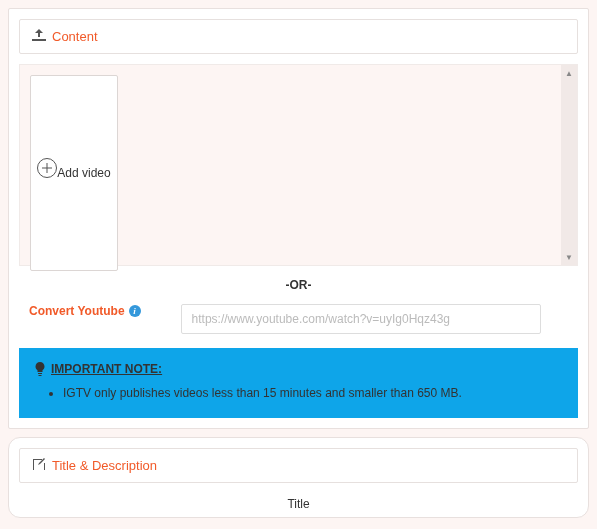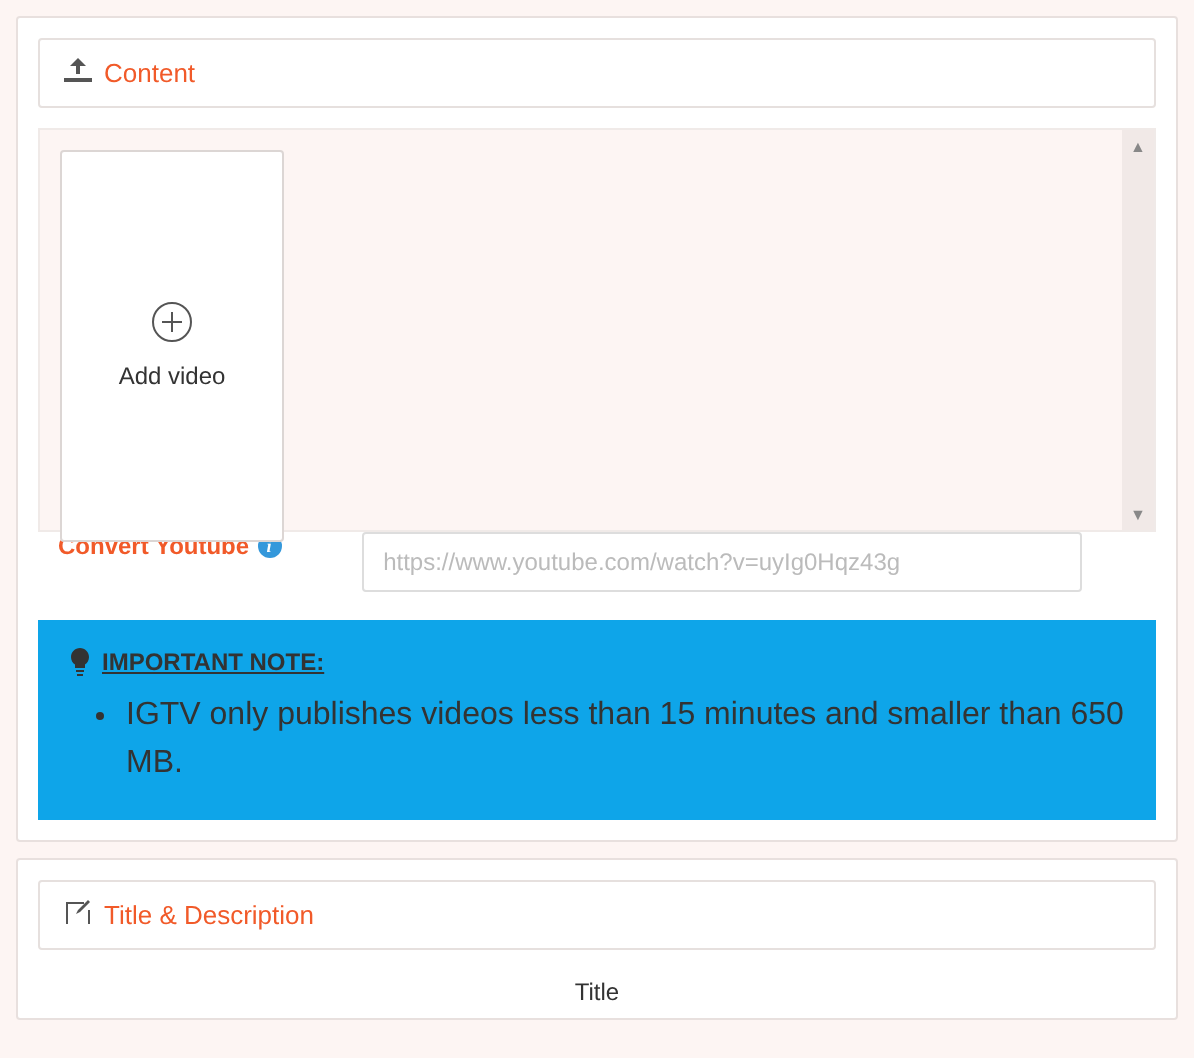--- a/index.html
+++ b/index.html
@@ -42,26 +42,25 @@
       position: relative;
     }
     .scroll-area {
       background: #fdf5f3;
       padding: 10px;
       height: 202px;
       position: relative;
       border: 1px solid #f0eae8;
     }
     .add-video-tile {
-      width: 112px;
+      width: 88px;
       height: 196px;
       border: 1px solid #dcd6d4;
       background: #fff;
       display: flex;
-      flex-direction: column;
       align-items: center;
       justify-content: center;
       cursor: pointer;
       border-radius: 2px;
     }
     .add-video-plus {
       width: 20px;
       height: 20px;
       border: 1px solid #555;
       border-radius: 50%;
@@ -168,32 +167,32 @@
     }
     .note-header-text {
       font-weight: bold;
       text-decoration: underline;
     }
     .note-list {
       list-style: disc;
       padding-left: 28px;
     }
     .note-list li {
-      font-size: 16px;
+      font-size: 12px;
       color: #333;
       line-height: 1.5;
     }
     .title-field-label {
       font-size: 12px;
       font-weight: normal;
       color: #333;
       padding: 4px 12px 0 12px;
       text-align: center;
     }
-    .panel2 { padding-bottom: 6px; }
+    .panel2 { padding-bottom: 6px; border-radius: 12px; }
     svg { display: block; }
   </style>
 </head>
 <body>
 
 <div class="panel">
   <div class="panel-header">
     <span class="panel-header-icon">
       <svg width="14" height="12" viewBox="0 0 14 12">
           <path d="M0 10h14v2H0z M7 0 L11 4 H8 V8 H6 V4 H3 Z" fill="#555"></path>
@@ -207,20 +206,21 @@
       <div class="add-video-tile">
         <div class="add-video-plus"></div>
         <div class="add-video-label">Add video</div>
       </div>
       <div class="fake-scrollbar">
         <div class="arrow up">▲</div>
         <div class="arrow down">▼</div>
       </div>
     </div>
 
+    <div class="or-separator">-OR-</div>
 
     <div class="convert-row">
       <span class="convert-label">
         <span>Convert Youtube</span>
         <span class="info-icon">i</span>
       </span>
       <input type="text" class="convert-input" placeholder="https://www.youtube.com/watch?v=uyIg0Hqz43g" style="">
     </div>
 
     <div class="note-box">

